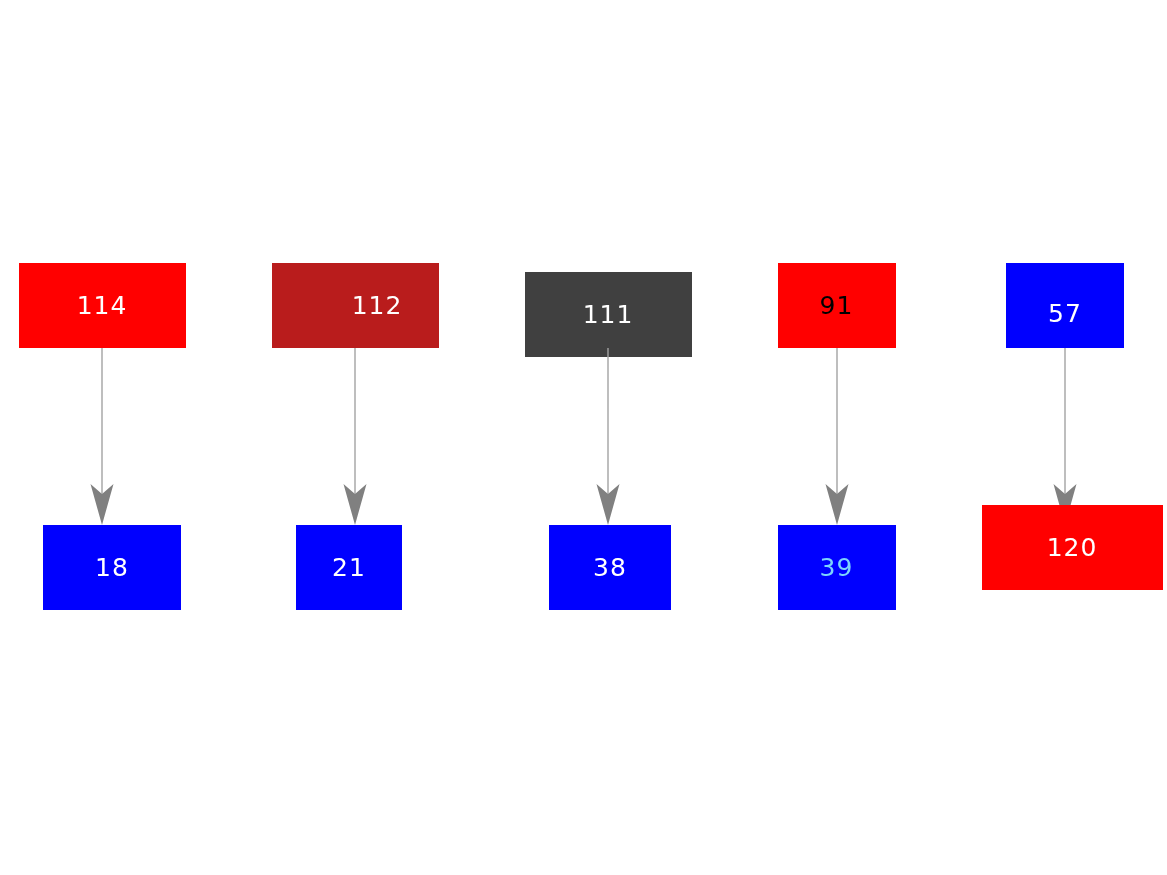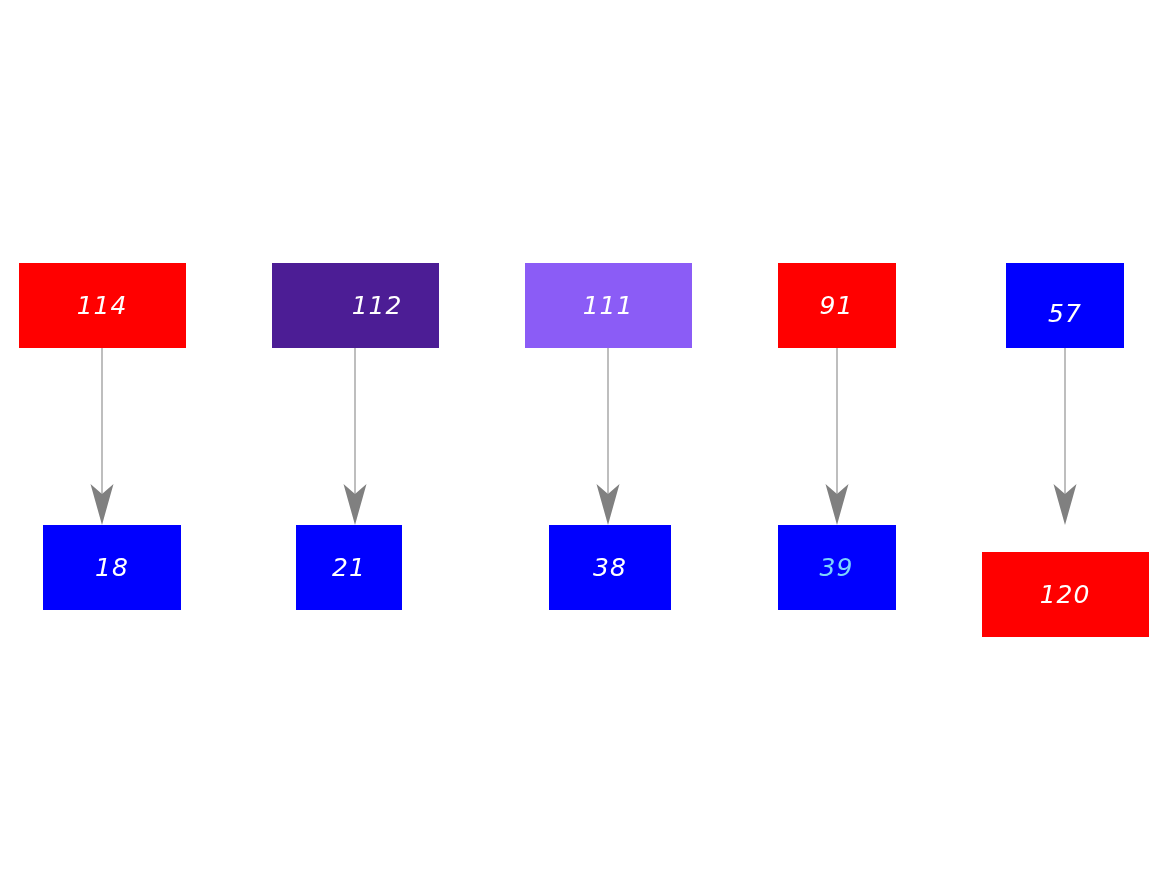--- a/index.html
+++ b/index.html
@@ -28,21 +28,20 @@
     align-items: center;
     justify-content: center;
     box-sizing: border-box;
   }
   .node-label {
     color: #ffffff;
     font-size: 25px;
     line-height: 1;
     letter-spacing: 1px;
     user-select: none;
-    font-style: italic;
   }
   .arrow {
     position: absolute;
     display: block;
   }
 </style>
 </head>
 <body style="background: rgb(255, 255, 255);">
 
 <div class="canvas">
@@ -54,63 +53,63 @@
       <svg class="arrow" width="30" height="177" viewBox="0 0 30 177" style="left: 87px; top: 348px;">
         <line class="arrow-line" x1="15" y1="0" x2="15" y2="147" stroke-width="1.4" stroke="#a3a3a3"></line>
         <polygon class="arrow-head" points="15,177 3.5,136 15,146 26.5,136" fill="#808080"></polygon>
       </svg>
       <div class="node bottom" style="left: 43px; top: 525px; width: 138px; background: rgb(0, 0, 255);">
         <span class="node-label" style="color: rgb(255, 255, 255);">18</span>
       </div>
     </div>
 
     <div class="pair">
-      <div class="node top" style="left: 271.5px; top: 263px; width: 167px; background: #4c1d95; padding-left: 44px;">
+      <div class="node top" style="left: 271.5px; top: 263px; width: 167px; background: #b91c1c; padding-left: 44px;">
         <span class="node-label" style="color: rgb(255, 255, 255);">112</span>
       </div>
       <svg class="arrow" width="30" height="177" viewBox="0 0 30 177" style="left: 340px; top: 348px;">
         <line class="arrow-line" x1="15" y1="0" x2="15" y2="147" stroke-width="1.4" stroke="#a3a3a3"></line>
         <polygon class="arrow-head" points="15,177 3.5,136 15,146 26.5,136" fill="#808080"></polygon>
       </svg>
       <div class="node bottom" style="left: 296px; top: 525px; width: 106px; background: rgb(0, 0, 255);">
         <span class="node-label" style="color: rgb(255, 255, 255);">21</span>
       </div>
     </div>
 
     <div class="pair">
-      <div class="node top" style="left: 524.5px; top: 263px; width: 167px; background: #8b5cf6;">
+      <div class="node top" style="left: 524.5px; top: 272px; width: 167px; background: #404040;">
         <span class="node-label" style="color: rgb(255, 255, 255);">111</span>
       </div>
       <svg class="arrow" width="30" height="177" viewBox="0 0 30 177" style="left: 593px; top: 348px;">
         <line class="arrow-line" x1="15" y1="0" x2="15" y2="147" stroke-width="1.4" stroke="#a3a3a3"></line>
         <polygon class="arrow-head" points="15,177 3.5,136 15,146 26.5,136" fill="#808080"></polygon>
       </svg>
       <div class="node bottom" style="left: 549px; top: 525px; width: 122px; background: rgb(0, 0, 255);">
         <span class="node-label" style="color: rgb(255, 255, 255);">38</span>
       </div>
     </div>
 
     <div class="pair">
       <div class="node top" style="left: 777.5px; top: 263px; width: 118px; background: rgb(255, 0, 0);">
-        <span class="node-label" style="color: #ffffff; text-align: center;">91</span>
+        <span class="node-label" style="color: #000000; text-align: center;">91</span>
       </div>
       <svg class="arrow" width="30" height="177" viewBox="0 0 30 177" style="left: 821.5px; top: 348px;">
         <line class="arrow-line" x1="15" y1="0" x2="15" y2="147" stroke-width="1.4" stroke="#a3a3a3"></line>
         <polygon class="arrow-head" points="15,177 3.5,136 15,146 26.5,136" fill="#808080"></polygon>
       </svg>
       <div class="node bottom" style="left: 777.5px; top: 525px; width: 118px; background: rgb(0, 0, 255);">
         <span class="node-label" style="color: #7dd3fc;">39</span>
       </div>
     </div>
 
     <div class="pair">
       <div class="node top" style="left: 1006px; top: 263px; width: 118px; background: rgb(0, 0, 255);">
         <span class="node-label" style="color: rgb(255, 255, 255); margin-top: 16px;">57</span>
       </div>
       <svg class="arrow" width="30" height="177" viewBox="0 0 30 177" style="left: 1050px; top: 348px;">
         <line class="arrow-line" x1="15" y1="0" x2="15" y2="147" stroke-width="1.4" stroke="#a3a3a3"></line>
         <polygon class="arrow-head" points="15,177 3.5,136 15,146 26.5,136" fill="#808080"></polygon>
       </svg>
-      <div class="node bottom" style="left: 981.5px; top: 552px; width: 167px; background: rgb(255, 0, 0);">
+      <div class="node bottom" style="left: 981.5px; top: 505px; width: 181px; background: rgb(255, 0, 0);">
         <span class="node-label" style="color: rgb(255, 255, 255);">120</span>
       </div>
     </div>
   </div>
 
 </body></html>

